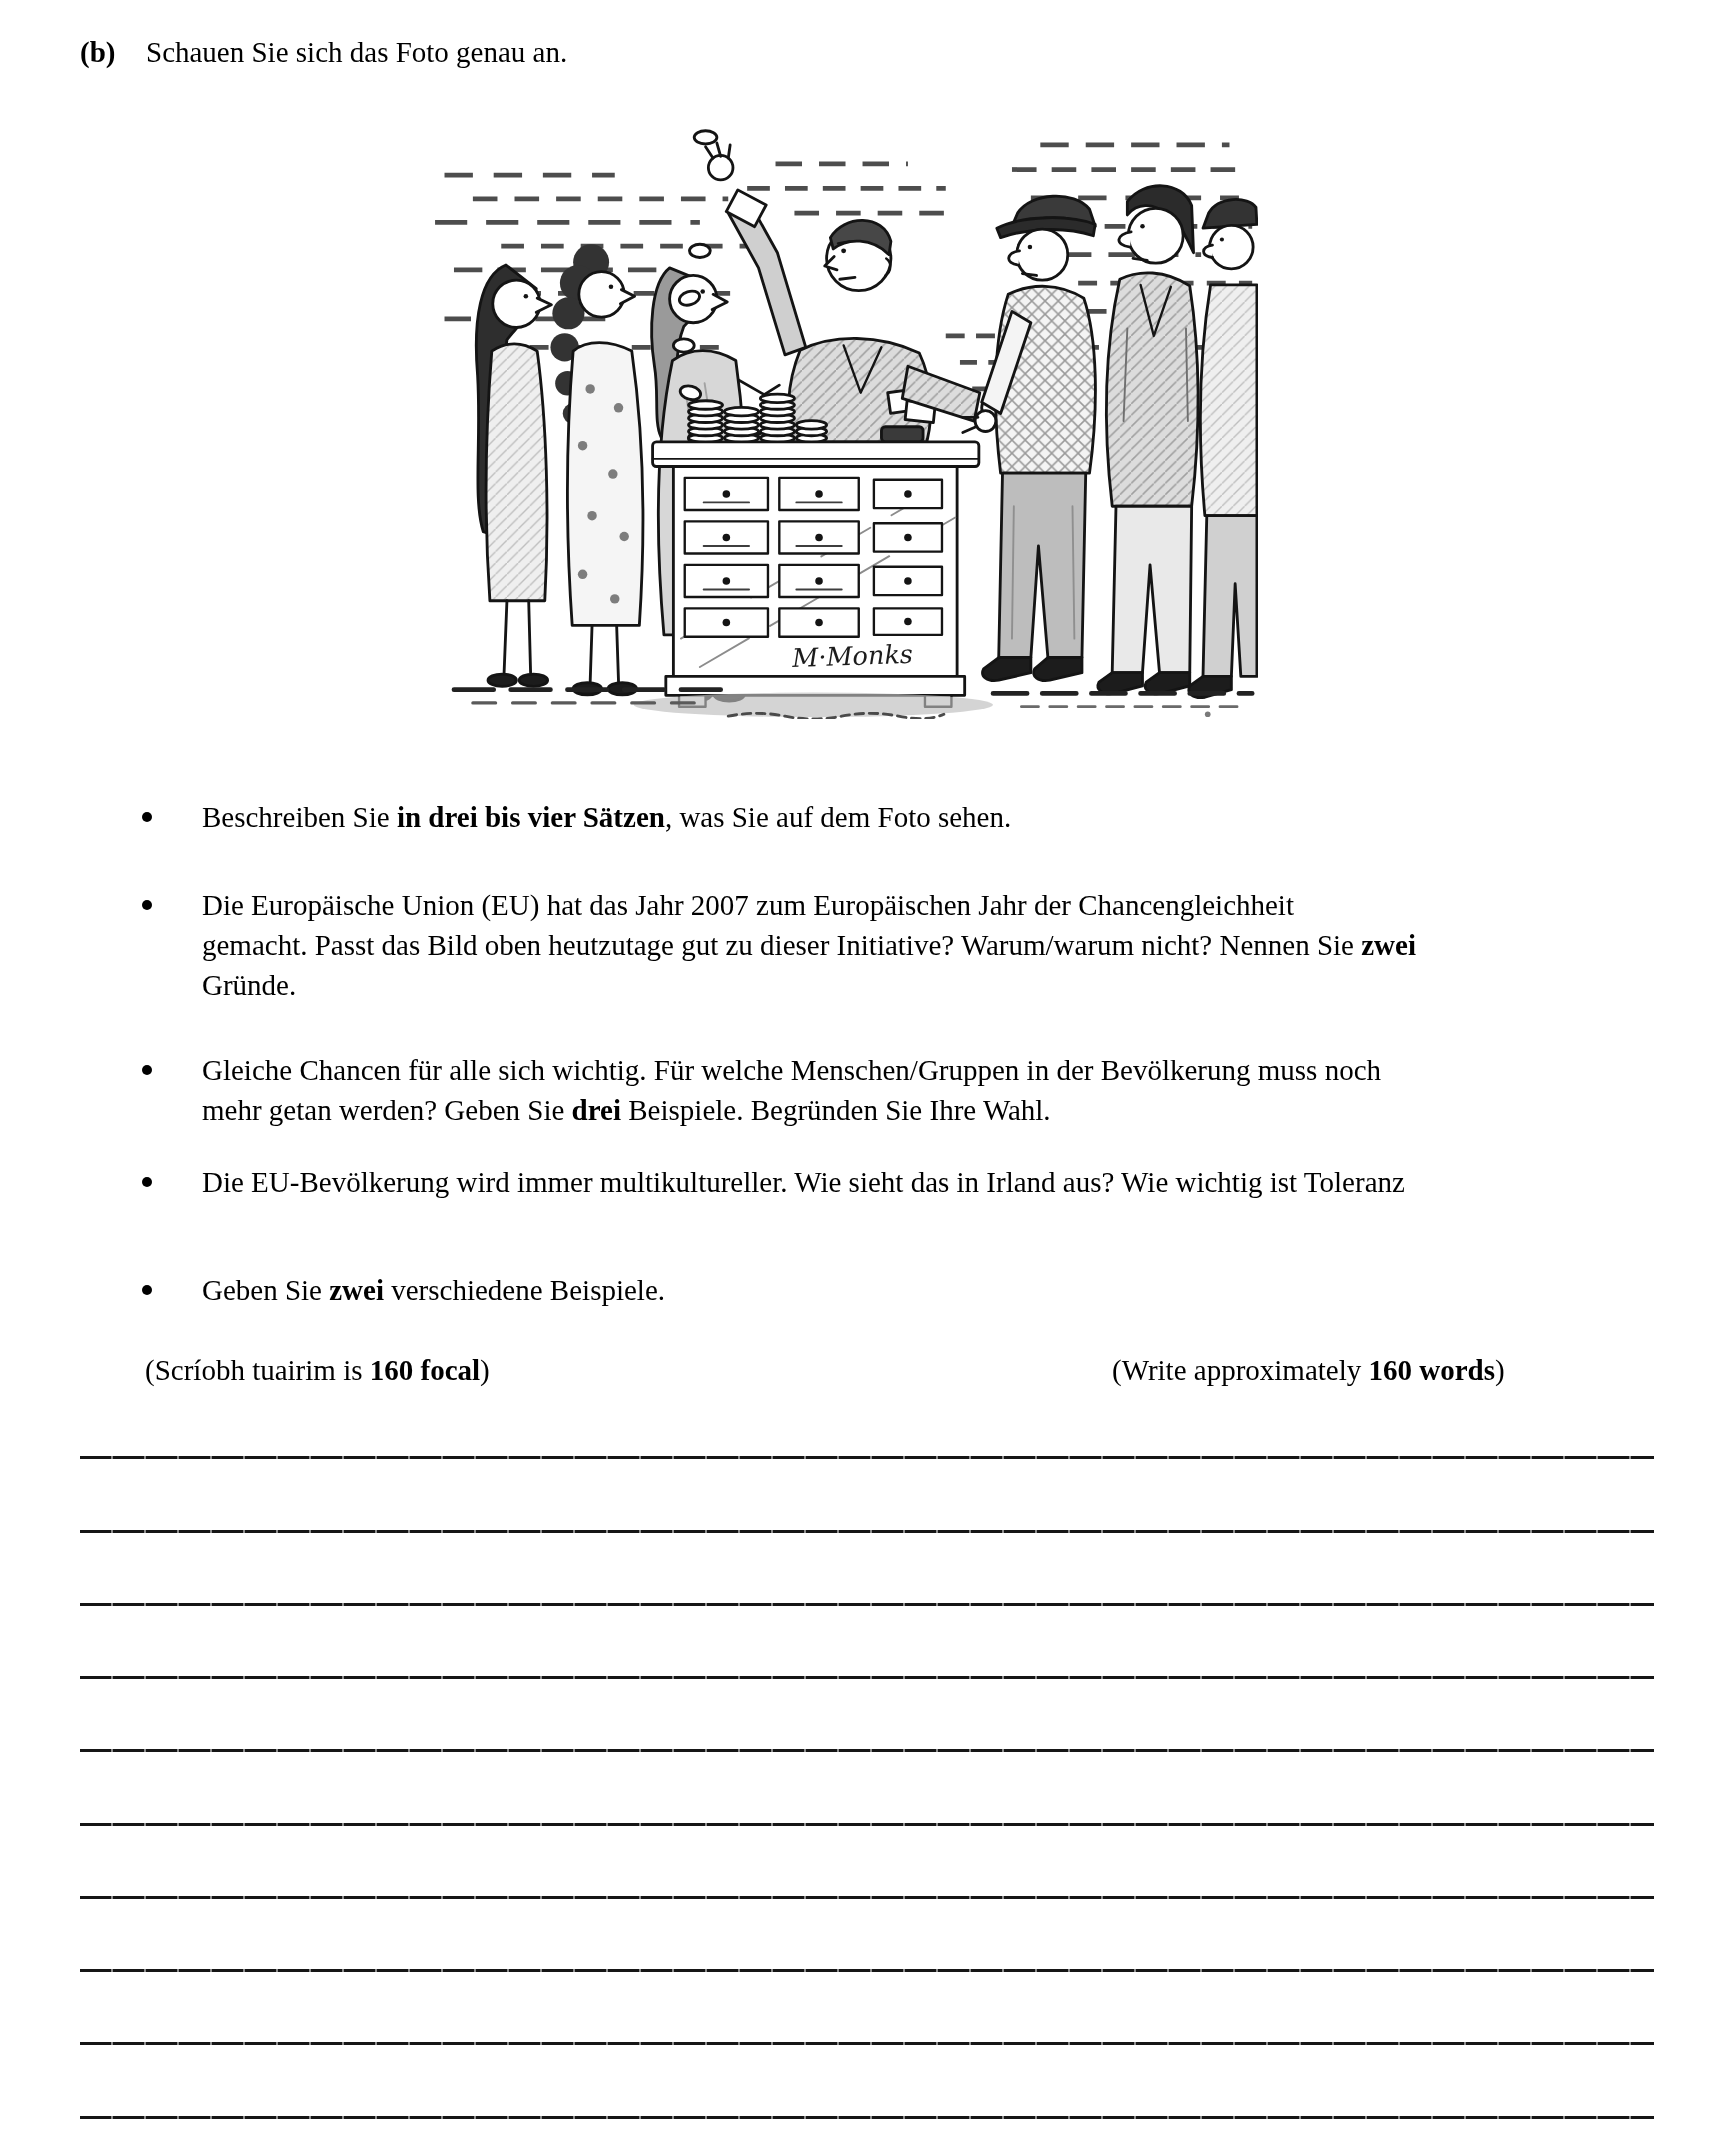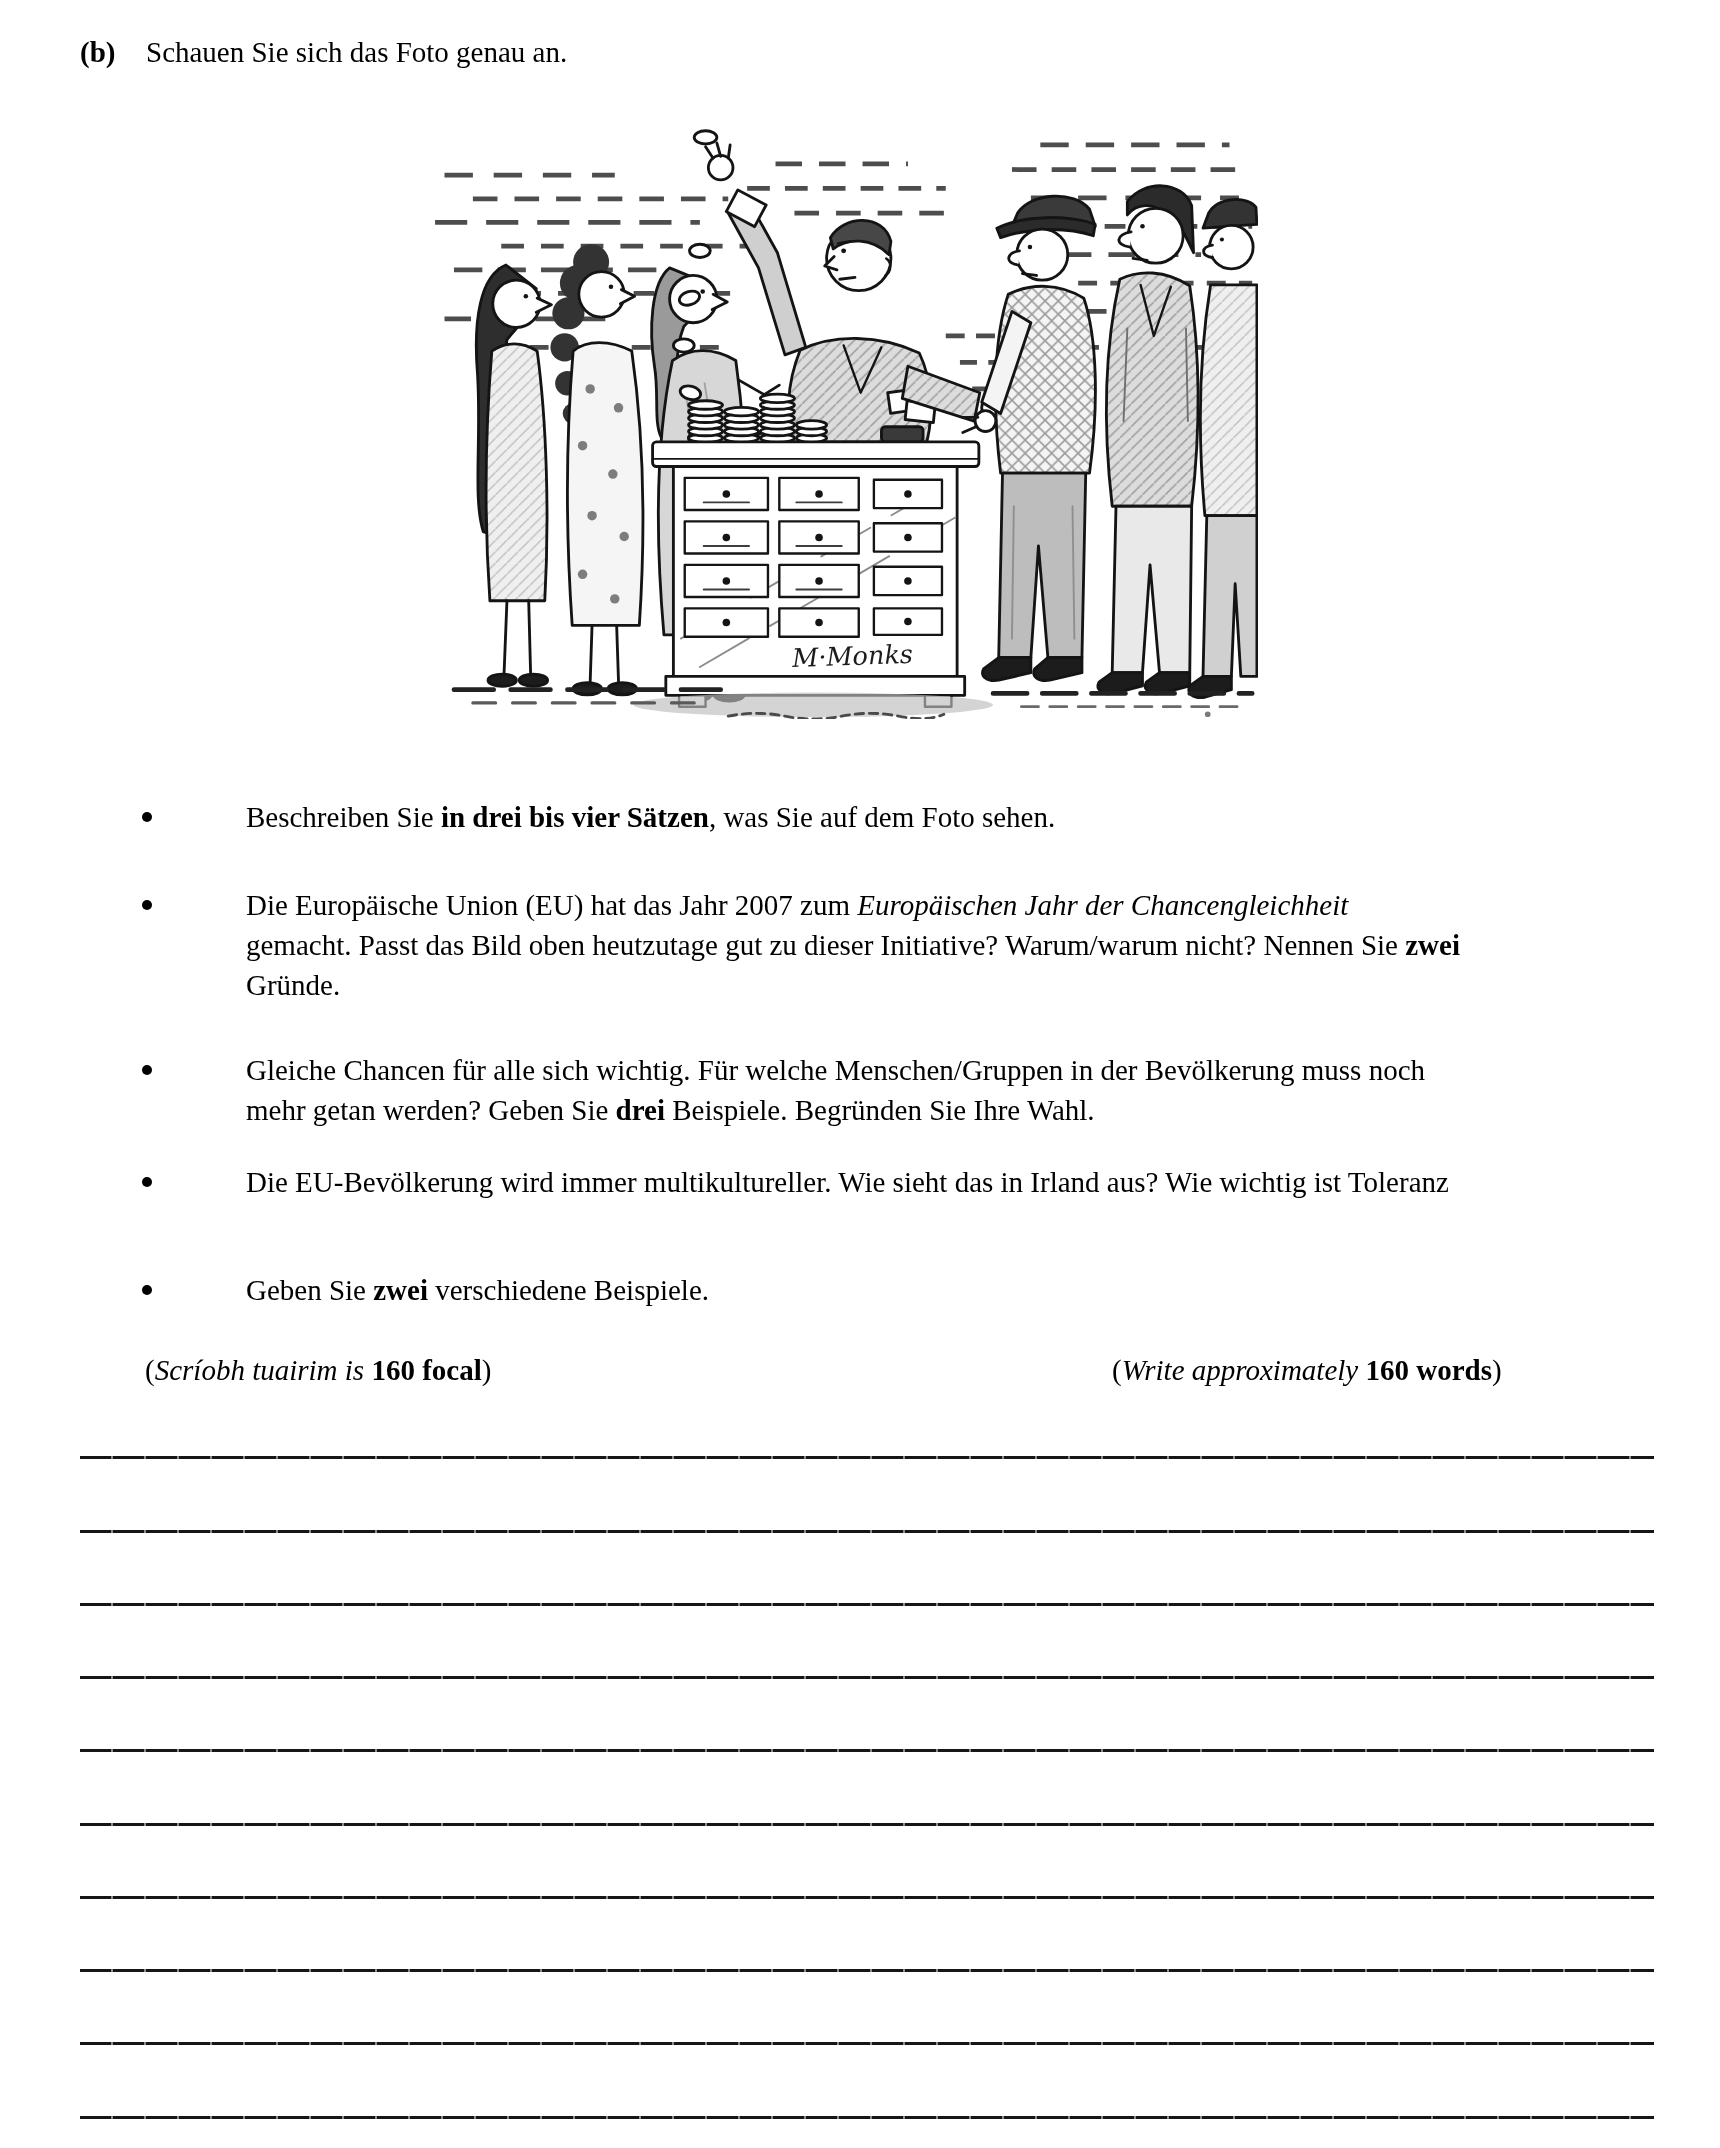--- a/index.html
+++ b/index.html
@@ -7,28 +7,28 @@
     position:relative;
     width:1720px;height:2148px;
     background:#ffffff;
     font-family:"Liberation Serif", serif;
     color:#000;
     overflow:hidden;
   }
   .abs{position:absolute;}
   .txt{font-size:29px;line-height:40px;white-space:nowrap;}
   .seg-b{font-weight:bold;}
-  .seg-i{font-style:italic;}
+  .seg-i{}
   .header-label{font-weight:bold;}
   .bullet-dot{
     position:absolute;left:142px;width:10.4px;height:10.4px;border-radius:50%;
     background:#000;
   }
   .bullet-lines{position:absolute;left:202px;top:0;}
-  .bullet-line{height:40px;font-size:29px;line-height:40px;white-space:nowrap;margin-left:44px;}
+  .bullet-line{height:40px;font-size:29px;line-height:40px;white-space:nowrap;}
   .answer-line{
     position:absolute;left:80px;width:1574px;height:2.8px;
     background:repeating-linear-gradient(90deg,#161616 0 31px,#8d8d8d 31px 33px);
   }
   figure{margin:0;}
 </style>
 </head>
 <body>
 
 <div class="page">

